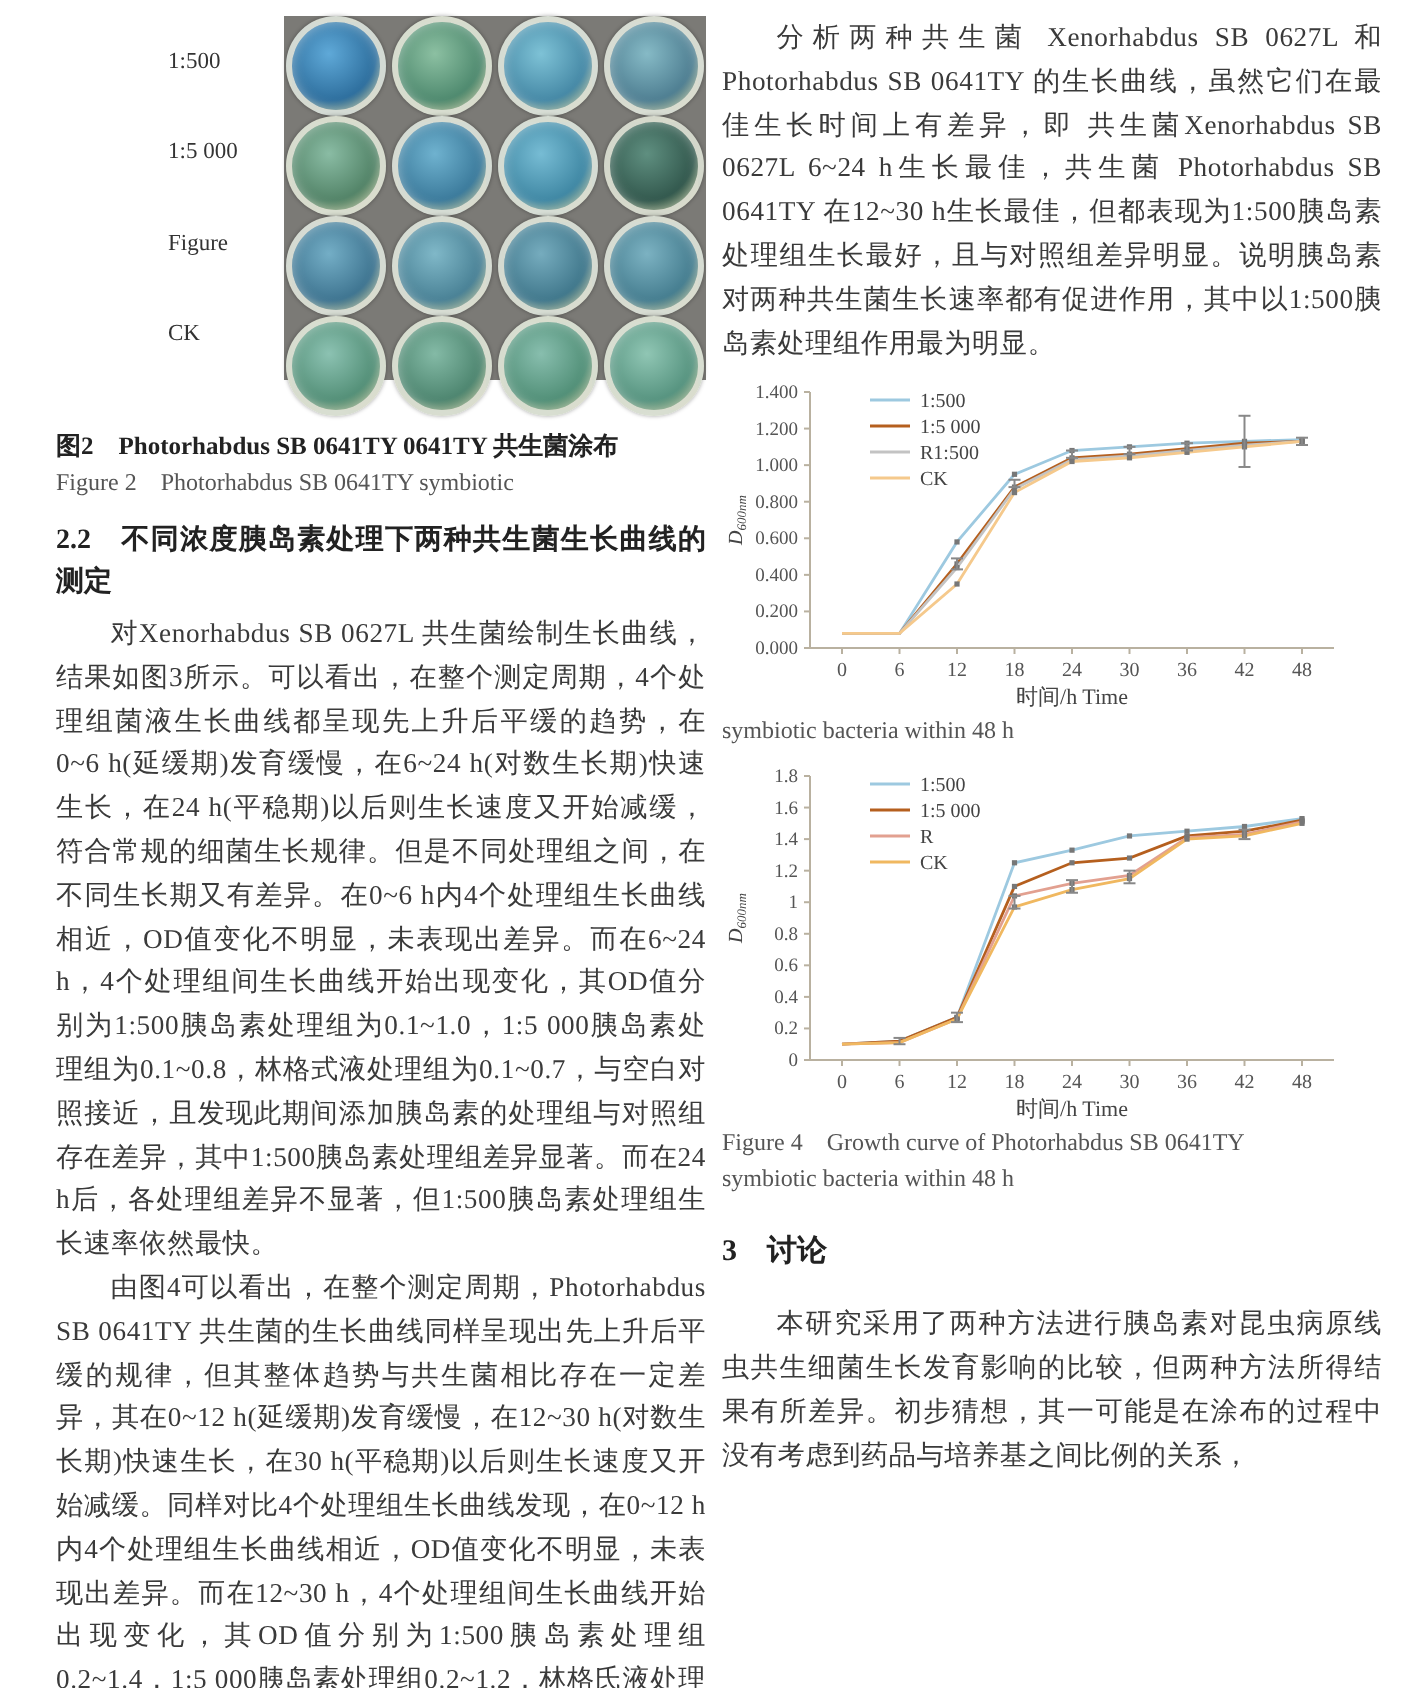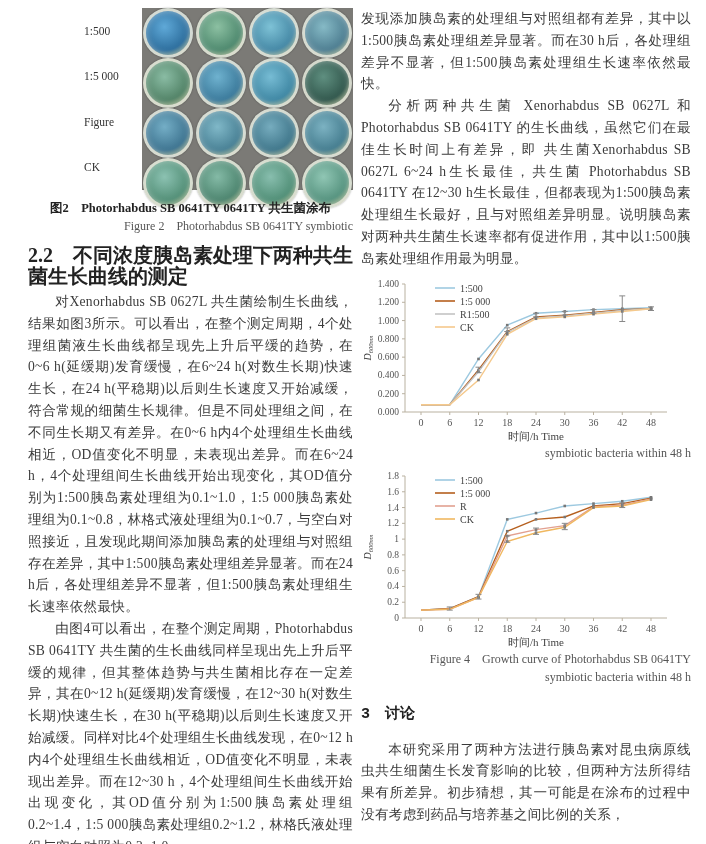--- a/index.html
+++ b/index.html
@@ -5,26 +5,26 @@
   html,body{margin:0;padding:0;background:#ffffff;}
   .page{position:relative;width:706px;height:844px;background:#fff;overflow:hidden;
         font-family:"Liberation Serif","DejaVu Serif",serif;color:#333;}
   .col{position:absolute;top:8px;}
   .col-left{left:28px;width:325px;}
   .col-right{left:361px;width:330px;}
   .para{font-size:13.6px;line-height:21.8px;text-align:justify;text-indent:2em;
         letter-spacing:0.3px;margin:0 0 0 0;color:#3a3a3a;}
   .para.noindent{text-indent:0;}
   .it{}
-  .sec-heading{font-weight:bold;font-size:20px;line-height:21px;color:#222;
+  .sec-heading{font-weight:bold;font-size:14px;line-height:21px;color:#222;
         margin:10px 0 4px 0;text-align:justify;}
-  .sec-heading.big{font-size:15px;margin:18px 0 14px 0;font-family:Liberation Mono, monospace;}
-  .caption-cn{font-weight:bold;font-size:12.5px;text-align:center;color:#222;
-        margin-top:9px;line-height:18px;}
-  .caption-en{font-size:12px;text-align:right;color:#555;line-height:18px;}
+  .sec-heading.big{font-size:15px;margin:18px 0 14px 0;}
+  .caption-cn{font-weight:bold;font-size:12.5px;color:#222;
+        margin-top:24px;line-height:18px;}
+  .caption-en{font-size:12px;text-align:left;color:#555;line-height:18px;}
   
   .petri-fig{display:flex;margin-left:56px;}
   .petri-labels{width:58px;display:flex;flex-direction:column;justify-content:space-around;}
   .petri-labels .lbl{font-size:11.5px;color:#333;}
   .petri-grid{width:212px;height:182px;display:grid;
       grid-template-columns:repeat(4,1fr);grid-template-rows:repeat(4,1fr);
       place-items:center;}
   .dish{width:44px;height:44px;border-radius:50%;
       border:3px solid rgba(228,228,216,0.9);
       box-shadow:inset 0 0 6px rgba(255,255,255,0.45), 0 0 2px rgba(0,0,0,0.35);}
@@ -69,21 +69,20 @@
     <div class="caption-en"><span>Figure 2　</span><span class="it">Photorhabdus</span><span> SB 0641TY symbiotic</span></div>
 
     <div class="sec-heading">2.2　不同浓度胰岛素处理下两种共生菌生长曲线的测定</div>
 
     <p class="para"><span>对</span><span class="it">Xenorhabdus</span><span> SB 0627L 共生菌绘制生长曲线，结果如图3所示。可以看出，在整个测定周期，4个处理组菌液生长曲线都呈现先上升后平缓的趋势，在0~6 h(延缓期)发育缓慢，在6~24 h(对数生长期)快速生长，在24 h(平稳期)以后则生长速度又开始减缓，符合常规的细菌生长规律。但是不同处理组之间，在不同生长期又有差异。在0~6 h内4个处理组生长曲线相近，</span><span class="it">OD</span><span>值变化不明显，未表现出差异。而在6~24 h，4个处理组间生长曲线开始出现变化，其</span><span class="it">OD</span><span>值分别为1:500胰岛素处理组为0.1~1.0，1:5 000胰岛素处理组为0.1~0.8，林格式液处理组为0.1~0.7，与空白对照接近，且发现此期间添加胰岛素的处理组与对照组存在差异，其中1:500胰岛素处理组差异显著。而在24 h后，各处理组差异不显著，但1:500胰岛素处理组生长速率依然最快。</span></p>
     <p class="para"><span>由图4可以看出，在整个测定周期，</span><span class="it">Photorhabdus SB 0641TY </span><span>共生菌的生长曲线同样呈现出先上升后平缓的规律，但其整体趋势与共生菌相比存在一定差异，其在0~12 h(延缓期)发育缓慢，在12~30 h(对数生长期)快速生长，在30 h(平稳期)以后则生长速度又开始减缓。同样对比4个处理组生长曲线发现，在0~12 h内4个处理组生长曲线相近，</span><span class="it">OD</span><span>值变化不明显，未表现出差异。而在12~30 h，4个处理组间生长曲线开始出现变化，其</span><span class="it">OD</span><span>值分别为1:500胰岛素处理组0.2~1.4，1:5 000胰岛素处理组0.2~1.2，林格氏液处理组与空白对照为0.2~1.0。</span></p>
   </div>
 
   <div class="col col-right">
 
-    <p class="para noindent"><span>发现添加胰岛素的处理组与对照组都有差异，其中以1:500胰岛素处理组差异显著。而在30 h后，各处理组差异不显著，但1:500胰岛素处理组生长速率依然最快。</span></p>
     <p class="para"><span>分析两种共生菌 </span><span class="it">Xenorhabdus</span><span> SB 0627L 和</span><span class="it">Photorhabdus SB 0641TY </span><span>的生长曲线，虽然它们在最佳生长时间上有差异，即 共生菌</span><span class="it">Xenorhabdus</span><span> SB 0627L 6~24 h生长最佳，共生菌 </span><span class="it">Photorhabdus SB 0641TY </span><span>在12~30 h生长最佳，但都表现为1:500胰岛素处理组生长最好，且与对照组差异明显。说明胰岛素对两种共生菌生长速率都有促进作用，其中以1:500胰岛素处理组作用最为明显。</span></p>
 
     <div class="chart-wrap">
       <svg id="chart0" width="322" height="168">
           <line x1="44" y1="8" x2="44" y2="136" stroke="#b9b1a0" stroke-width="1"></line>
           <line x1="44" y1="136" x2="306" y2="136" stroke="#b9b1a0" stroke-width="1"></line>
           <line x1="41" y1="136" x2="44" y2="136" stroke="#b9b1a0" stroke-width="1"></line>
           <text x="38" y="139" text-anchor="end" font-size="9.5" fill="#555">0.000</text>
           <line x1="41" y1="117.71428571428572" x2="44" y2="117.71428571428572" stroke="#b9b1a0" stroke-width="1"></line>
           <text x="38" y="120.71428571428572" text-anchor="end" font-size="9.5" fill="#555">0.200</text>

